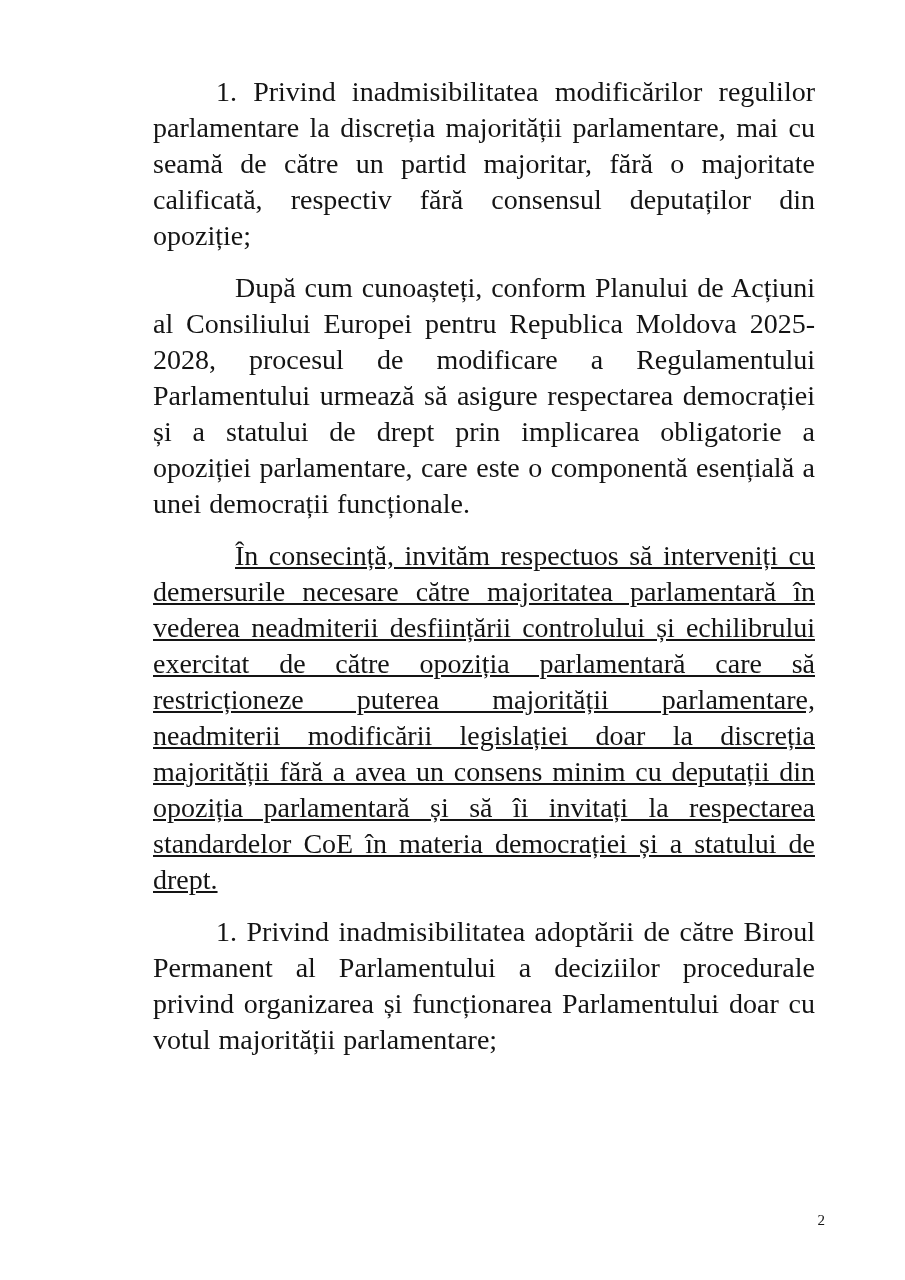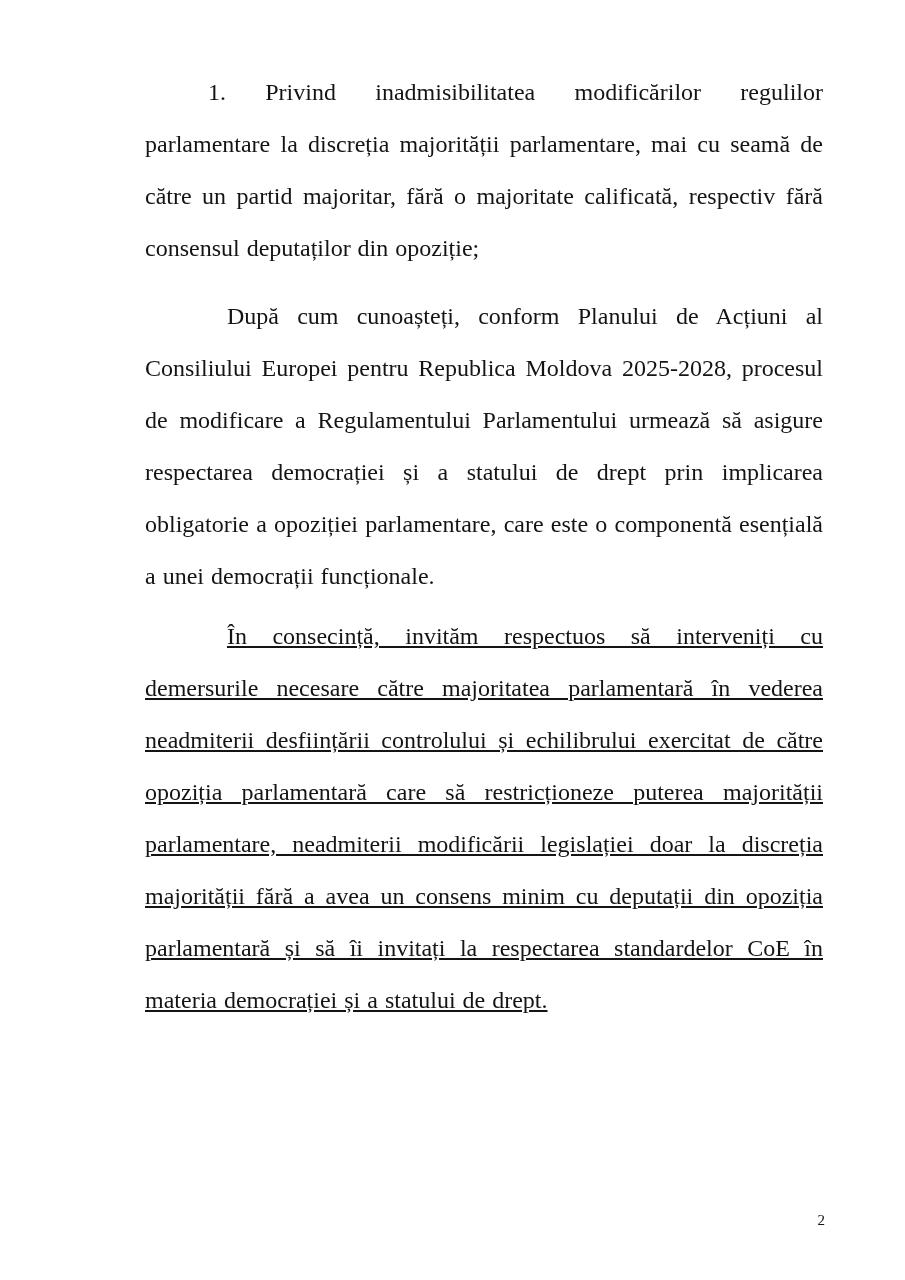--- a/index.html
+++ b/index.html
@@ -17,23 +17,23 @@
     overflow: hidden;
     box-sizing: border-box;
   }
   .doc-content {
     position: absolute;
     top: 58px;
     left: 137px;
     width: 694px;
   }
   .doc-content p {
-    margin: 8px;
-    font-size: 24px;
-    line-height: 52px;
+    margin: 16px;
+    font-size: 28px;
+    line-height: 36px;
     text-align: justify;
     word-spacing: 1px;
   }
   
   p.indent-num { text-indent: 63px; }
   
   p.indent-body { text-indent: 82px; }
   .gap-lg { margin-top: 16px !important; }
   .gap-md { margin-top: 12px !important; }
   .gap-sm { margin-top: 6px !important; text-decoration: underline; }
@@ -48,15 +48,16 @@
   }
 </style>
 </head>
 <body>
 
 <div class="doc-page">
   <div class="doc-content">
     <p class="indent-num">1. Privind inadmisibilitatea modificărilor regulilor parlamentare la discreția majorității parlamentare, mai cu seamă de către un partid majoritar, fără o majoritate calificată, respectiv fără consensul deputaților din opoziție;</p>
     <p class="indent-body gap-lg">După cum cunoașteți, conform Planului de Acțiuni al Consiliului Europei pentru Republica Moldova 2025-2028, procesul de modificare a Regulamentului Parlamentului urmează să asigure respectarea democrației și a statului de drept prin implicarea obligatorie a opoziției parlamentare, care este o componentă esențială a unei democrații funcționale.</p>
     <p class="indent-body gap-sm">În consecință, invităm respectuos să interveniți cu demersurile necesare către majoritatea parlamentară în vederea neadmiterii desființării controlului și echilibrului exercitat de către opoziția parlamentară care să restricționeze puterea majorității parlamentare, neadmiterii modificării legislației doar la discreția majorității fără a avea un consens minim cu deputații din opoziția parlamentară și să îi invitați la respectarea standardelor CoE în materia democrației și a statului de drept.</p>
+    <p class="indent-num gap-md">1. Privind inadmisibilitatea adoptării de către Biroul Permanent al Parlamentului a deciziilor procedurale privind organizarea și funcționarea Parlamentului doar cu votul majorității parlamentare;</p>
   </div>
   <div class="page-number">2</div>
 </div>
 
 </body></html>

